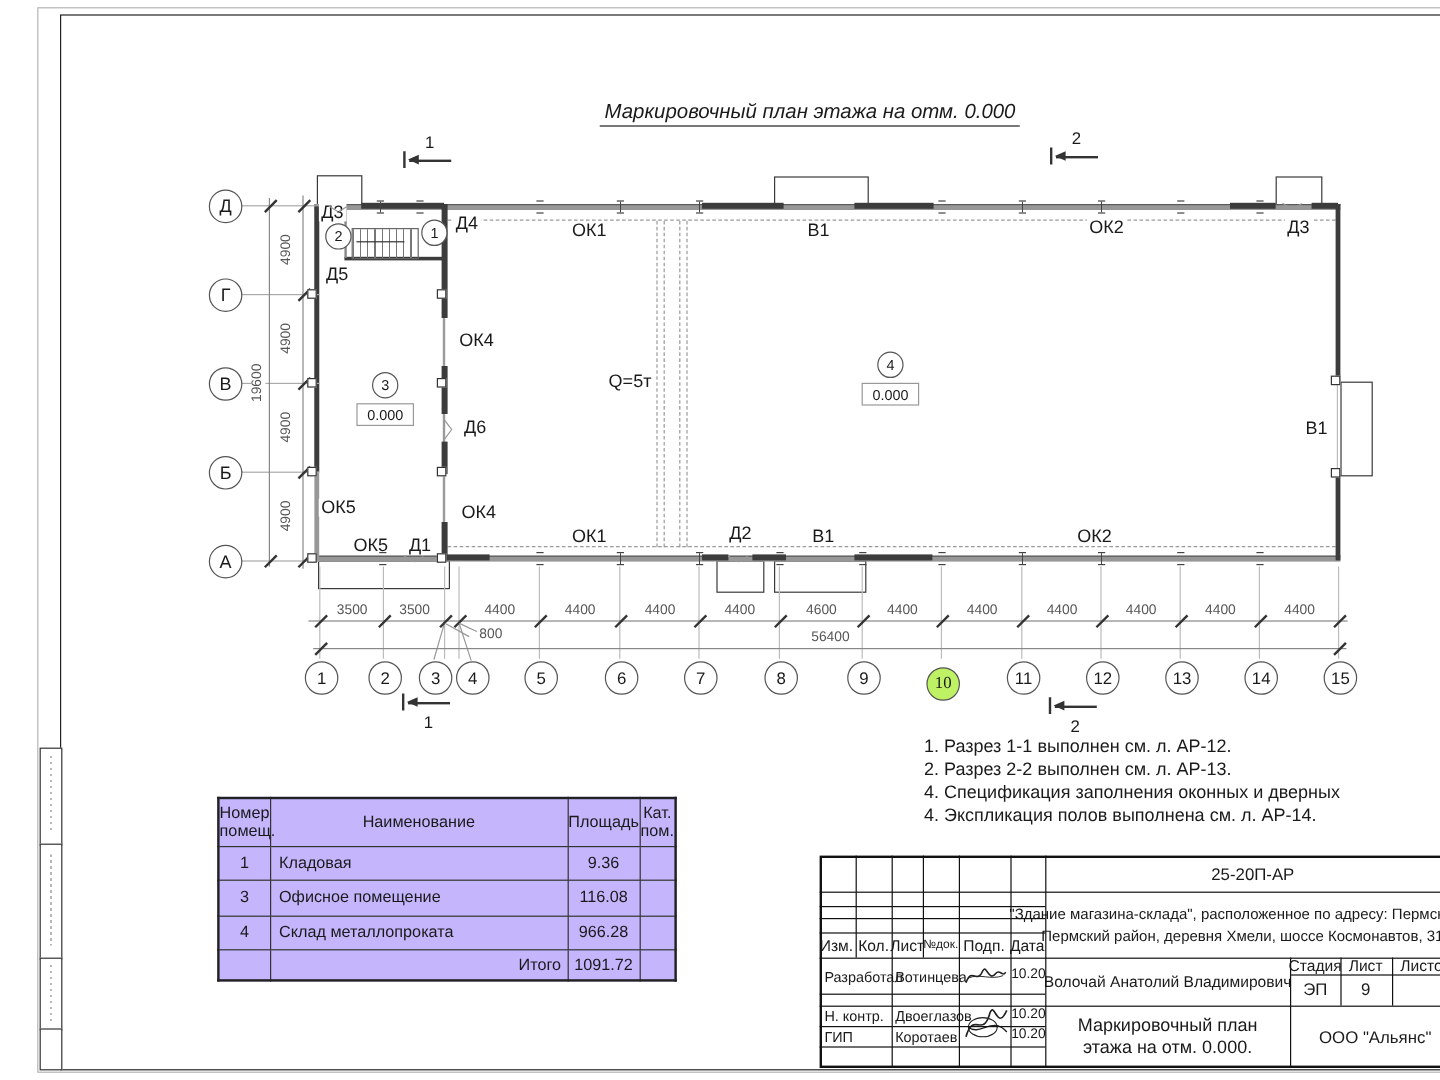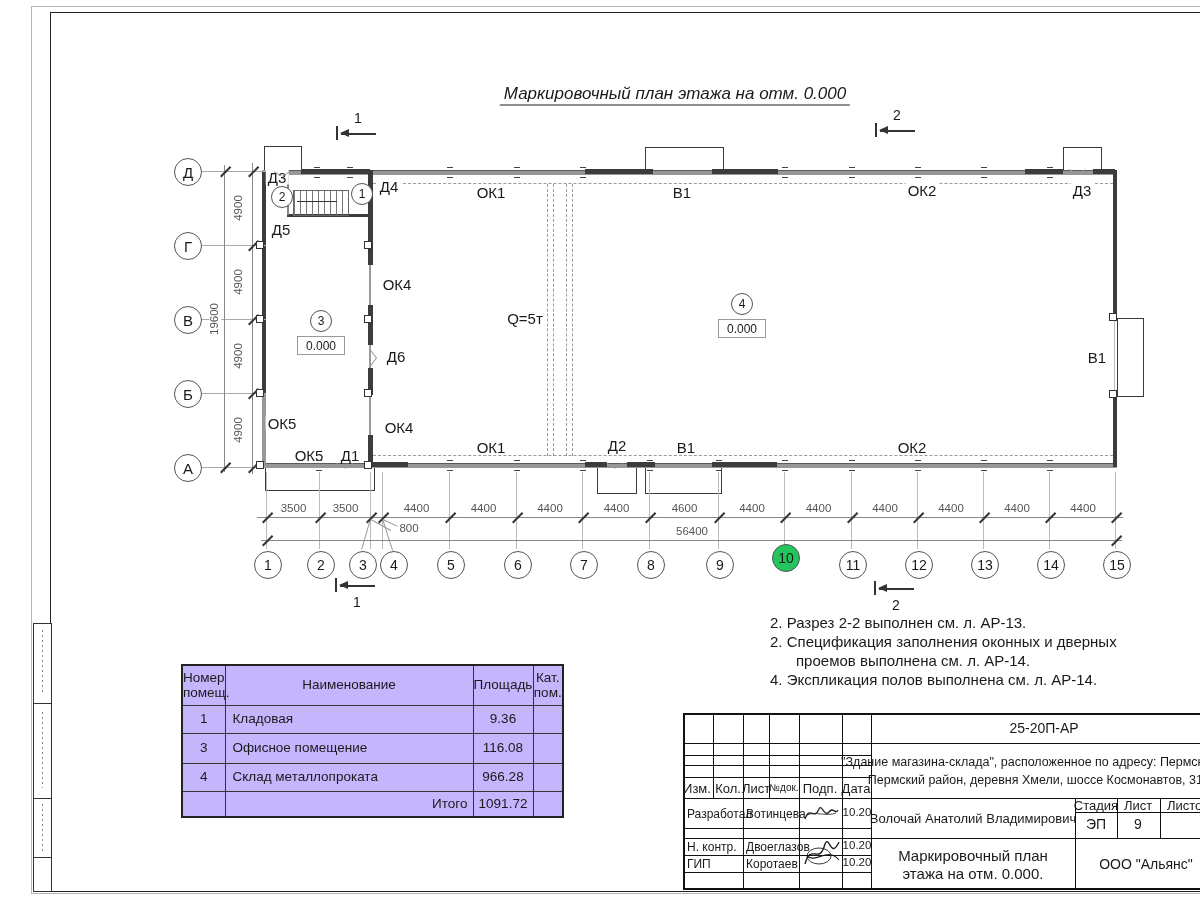--- a/index.html
+++ b/index.html
@@ -133,21 +133,21 @@
       <div style="position: absolute; left: 412px; top: 551px; width: 26px; height: 26px; border: 1px solid rgb(85, 85, 85); border-radius: 50%; background: rgb(255, 255, 255); display: flex; align-items: center; justify-content: center; font-size: 14px;">5</div>
       <div style="position: absolute; left: 492px; top: 472px; width: 77px; height: 1px; background: rgb(187, 187, 187); transform: rotate(1.5708rad); transform-origin: 0px 0px;"></div>
       <div style="position: absolute; left: 479px; top: 551px; width: 26px; height: 26px; border: 1px solid rgb(85, 85, 85); border-radius: 50%; background: rgb(255, 255, 255); display: flex; align-items: center; justify-content: center; font-size: 14px;">6</div>
       <div style="position: absolute; left: 558px; top: 472px; width: 77px; height: 1px; background: rgb(187, 187, 187); transform: rotate(1.5708rad); transform-origin: 0px 0px;"></div>
       <div style="position: absolute; left: 545px; top: 551px; width: 26px; height: 26px; border: 1px solid rgb(85, 85, 85); border-radius: 50%; background: rgb(255, 255, 255); display: flex; align-items: center; justify-content: center; font-size: 14px;">7</div>
       <div style="position: absolute; left: 625px; top: 472px; width: 77px; height: 1px; background: rgb(187, 187, 187); transform: rotate(1.5708rad); transform-origin: 0px 0px;"></div>
       <div style="position: absolute; left: 612px; top: 551px; width: 26px; height: 26px; border: 1px solid rgb(85, 85, 85); border-radius: 50%; background: rgb(255, 255, 255); display: flex; align-items: center; justify-content: center; font-size: 14px;">8</div>
       <div style="position: absolute; left: 694px; top: 472px; width: 77px; height: 1px; background: rgb(187, 187, 187); transform: rotate(1.5708rad); transform-origin: 0px 0px;"></div>
       <div style="position: absolute; left: 681px; top: 551px; width: 26px; height: 26px; border: 1px solid rgb(85, 85, 85); border-radius: 50%; background: rgb(255, 255, 255); display: flex; align-items: center; justify-content: center; font-size: 14px;">9</div>
       <div style="position: absolute; left: 760px; top: 472px; width: 77px; height: 1px; background: rgb(187, 187, 187); transform: rotate(1.5708rad); transform-origin: 0px 0px;"></div>
-      <div style="position: absolute; left: 747px; top: 544px; width: 26px; height: 26px; border: 1px solid rgb(85, 85, 85); border-radius: 50%; background: #22c55e; display: flex; align-items: center; justify-content: center; font-size: 14px;">10</div>
+      <div style="position: absolute; left: 747px; top: 556px; width: 26px; height: 26px; border: 1px solid rgb(85, 85, 85); border-radius: 50%; background: #bef264; display: flex; align-items: center; justify-content: center; font-size: 14px; font-family: Liberation Serif, serif;">10</div>
       <div style="position: absolute; left: 827px; top: 472px; width: 77px; height: 1px; background: rgb(187, 187, 187); transform: rotate(1.5708rad); transform-origin: 0px 0px;"></div>
       <div style="position: absolute; left: 814px; top: 551px; width: 26px; height: 26px; border: 1px solid rgb(85, 85, 85); border-radius: 50%; background: rgb(255, 255, 255); display: flex; align-items: center; justify-content: center; font-size: 14px; text-align: right;">11</div>
       <div style="position: absolute; left: 893px; top: 472px; width: 77px; height: 1px; background: rgb(187, 187, 187); transform: rotate(1.5708rad); transform-origin: 0px 0px;"></div>
       <div style="position: absolute; left: 880px; top: 551px; width: 26px; height: 26px; border: 1px solid rgb(85, 85, 85); border-radius: 50%; background: rgb(255, 255, 255); display: flex; align-items: center; justify-content: center; font-size: 14px;">12</div>
       <div style="position: absolute; left: 959px; top: 472px; width: 77px; height: 1px; background: rgb(187, 187, 187); transform: rotate(1.5708rad); transform-origin: 0px 0px;"></div>
       <div style="position: absolute; left: 946px; top: 551px; width: 26px; height: 26px; border: 1px solid rgb(85, 85, 85); border-radius: 50%; background: rgb(255, 255, 255); display: flex; align-items: center; justify-content: center; font-size: 14px;">13</div>
       <div style="position: absolute; left: 1025px; top: 472px; width: 77px; height: 1px; background: rgb(187, 187, 187); transform: rotate(1.5708rad); transform-origin: 0px 0px;"></div>
       <div style="position: absolute; left: 1012px; top: 551px; width: 26px; height: 26px; border: 1px solid rgb(85, 85, 85); border-radius: 50%; background: rgb(255, 255, 255); display: flex; align-items: center; justify-content: center; font-size: 14px;">14</div>
       <div style="position: absolute; left: 1091px; top: 472px; width: 77px; height: 1px; background: rgb(187, 187, 187); transform: rotate(1.5708rad); transform-origin: 0px 0px;"></div>
       <div style="position: absolute; left: 1078px; top: 551px; width: 26px; height: 26px; border: 1px solid rgb(85, 85, 85); border-radius: 50%; background: rgb(255, 255, 255); display: flex; align-items: center; justify-content: center; font-size: 14px;">15</div>
@@ -307,23 +307,23 @@
     <tr style="height:26px">
       <td></td>
       <td class="rt">Итого</td>
       <td>1091.72</td>
       <td></td>
     </tr>
   </tbody>
     </table>
 
   <div class="abs notes" style="left:745px;top:613px;">
+    <div>1. Разрез 1-1 выполнен см. л. АР-12.</div>
     <div>2. Разрез 2-2 выполнен см. л. АР-13.</div>
-    <div>2. Спецификация заполнения оконных и дверных</div>
-    <div class="indent">проемов выполнена см. л. АР-14.</div>
+    <div>4. Спецификация заполнения оконных и дверных</div>
     <div>4. Экспликация полов выполнена см. л. АР-14.</div>
   </div>
 
   <div id="tb">
     <div class="abs" style="left:658px;top:713px;width:534px;height:177px;border:2px solid #111;box-sizing:border-box;"></div>
 
     <div class="t" style="left:1019px;top:728px;font-size:14px;">25-20П-АР</div>
     <div class="t" style="left:1019px;top:762px;font-size:12.5px;">"Здание магазина-склада", расположенное по адресу: Пермский край</div>
     <div class="t" style="left:1019px;top:780px;font-size:12.5px;">Пермский район, деревня Хмели, шоссе Космонавтов, 310/9</div>
 

